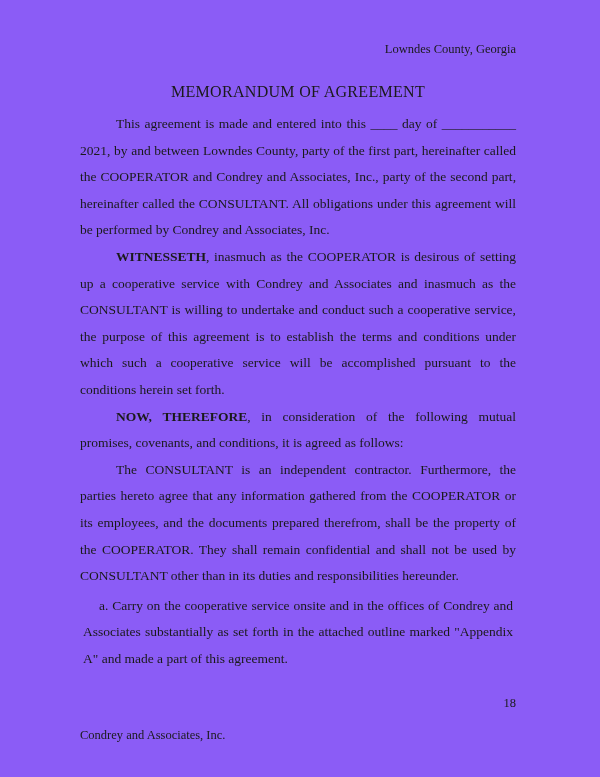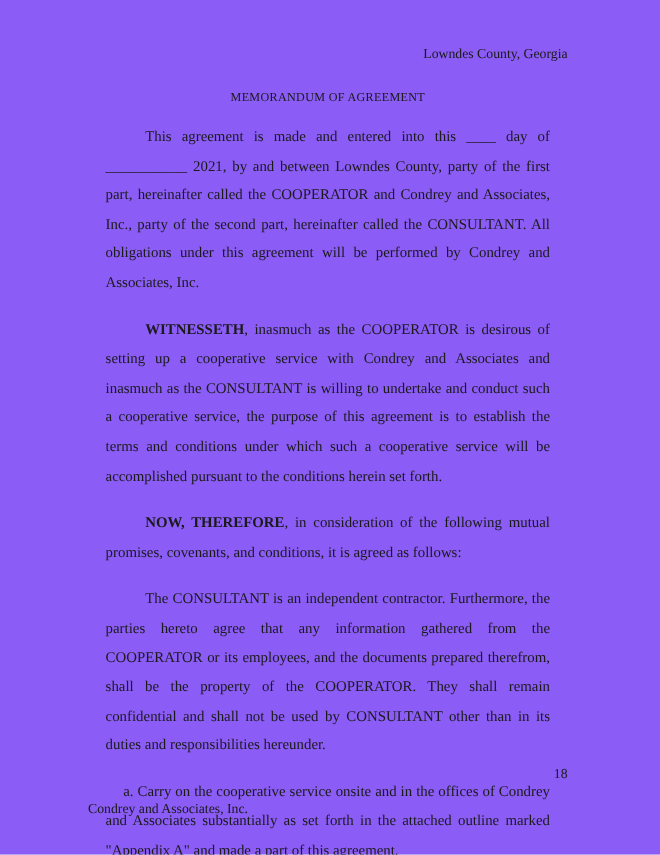--- a/index.html
+++ b/index.html
@@ -20,37 +20,37 @@
     overflow: hidden;
   }
   .header-right {
     text-align: right;
     font-size: 12.5px;
     line-height: 15px;
   }
   .doc-title {
     text-align: center;
     margin-top: 26px;
-    font-size: 11px;
+    font-size: 16px;
     letter-spacing: 0.3px;
   }
   .content {
     margin-top: 10px;
   }
   p.para {
-    margin: 16px;
+    margin: 0;
     text-align: justify;
     line-height: 26.6px;
     text-indent: 36px;
   }
   p.para .lead {
     font-weight: bold;
   }
   p.list-item {
-    margin: 16px;
+    margin: 3px;
     text-align: justify;
     line-height: 26.6px;
     text-indent: 16px;
   }
   .section-heading {
     text-align: center;
     font-weight: bold;
     margin-top: 27px;
     line-height: 26.6px;
   }

